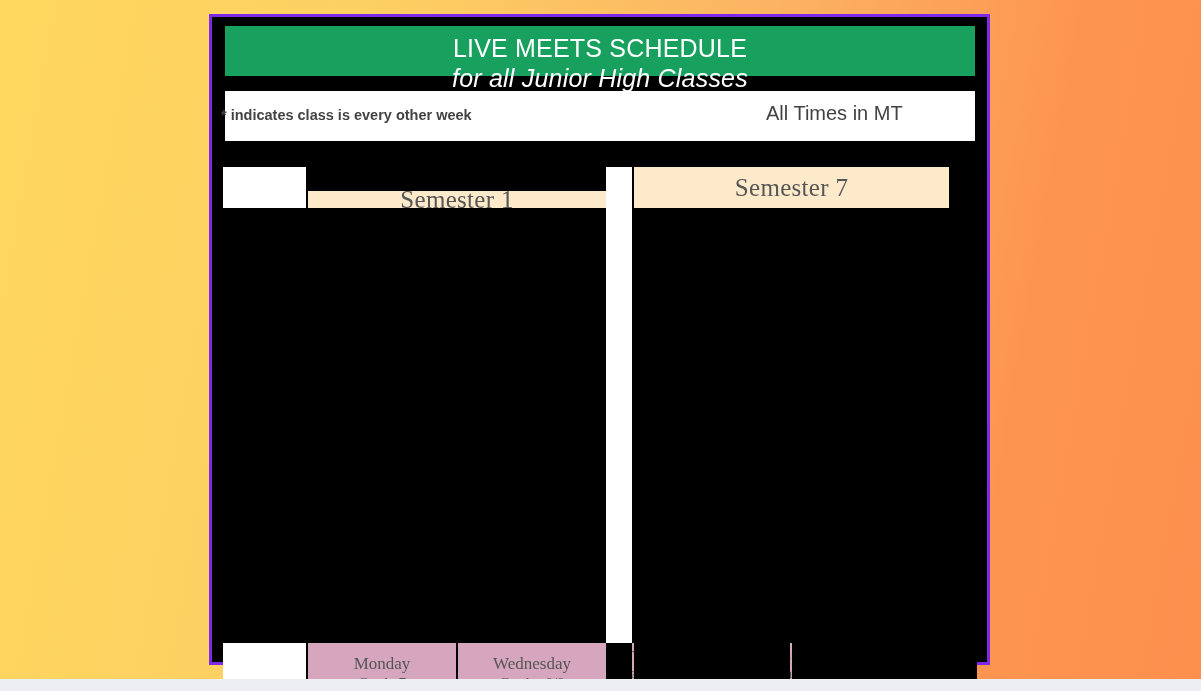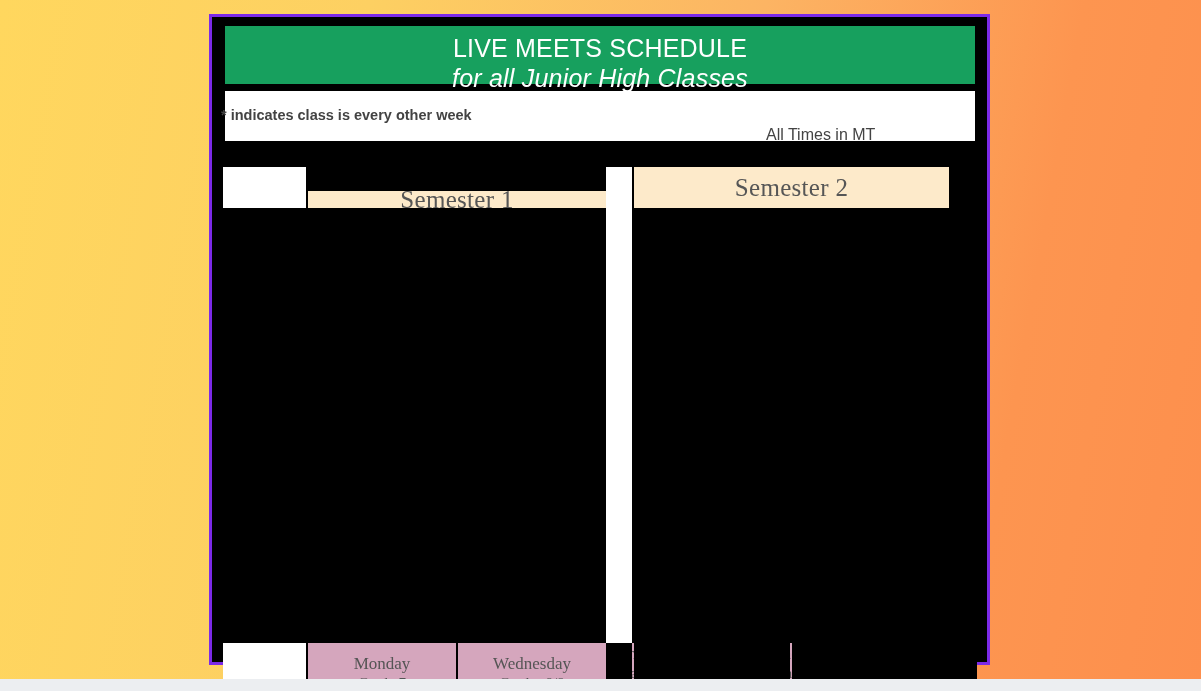--- a/index.html
+++ b/index.html
@@ -29,21 +29,21 @@
     left: 209px; top: 14px;
     width: 781px; height: 651px;
     background: #000000;
     border: 3px solid #7c2ae8;
   }
 
   
   #title-block {
     position: absolute;
     left: 13px; top: 9px;
-    width: 750px; height: 58px;
+    width: 750px; height: 50px;
     background: #17a05e;
     color: #ffffff;
     text-align: center;
     padding-top: 7px;
   }
   #title-block .l1 { font-size: 25px; line-height: 30px; letter-spacing: .2px; }
   #title-block .l2 { font-size: 25px; line-height: 30px; letter-spacing: .2px; font-style: italic; }
 
   
   #note-bar {
@@ -56,22 +56,22 @@
   #note-left {
     position: absolute;
     left: -4px; top: 16px;
     font-size: 14.5px;
     font-weight: bold;
     color: #434343;
     white-space: nowrap;
   }
   #note-right {
     position: absolute;
-    left: 541px; top: 35px;
-    font-size: 16px;
+    left: 541px; top: 11px;
+    font-size: 20px;
     color: #434343;
     white-space: nowrap;
   }
 
   
   #grid {
     position: absolute;
     left: 11px; top: 150px;
     width: 754px;
     display: grid;
@@ -122,21 +122,21 @@
       <div id="note-left">* indicates class is every other week</div>
       <div id="note-right">All Times in MT</div>
     </div>
 
     <div id="grid">
         <div class="cell blank"></div>
         <div class="vgap"></div>
         <div class="cell sem-head" style="grid-column: span 3; margin-top: 24px;">Semester 1</div>
         <div class="spacer-col" style="grid-area: 1 / 6 / -1;"></div>
         <div class="vgap"></div>
-        <div class="cell sem-head" style="grid-column: span 3;">Semester 2</div>
+        <div class="cell sem-head" style="grid-column: span 3;">Semester 7</div>
         <div class="vgap" style="grid-column: 1 / -1;"></div>
         <div class="cell blank"></div>
         <div class="vgap"></div>
         <div class="cell day-head">
           <div class="d1">Monday</div>
           <div class="d2">Grade 7</div>
         </div>
         <div class="vgap"></div>
         <div class="cell day-head">
           <div class="d1">Wednesday</div>

